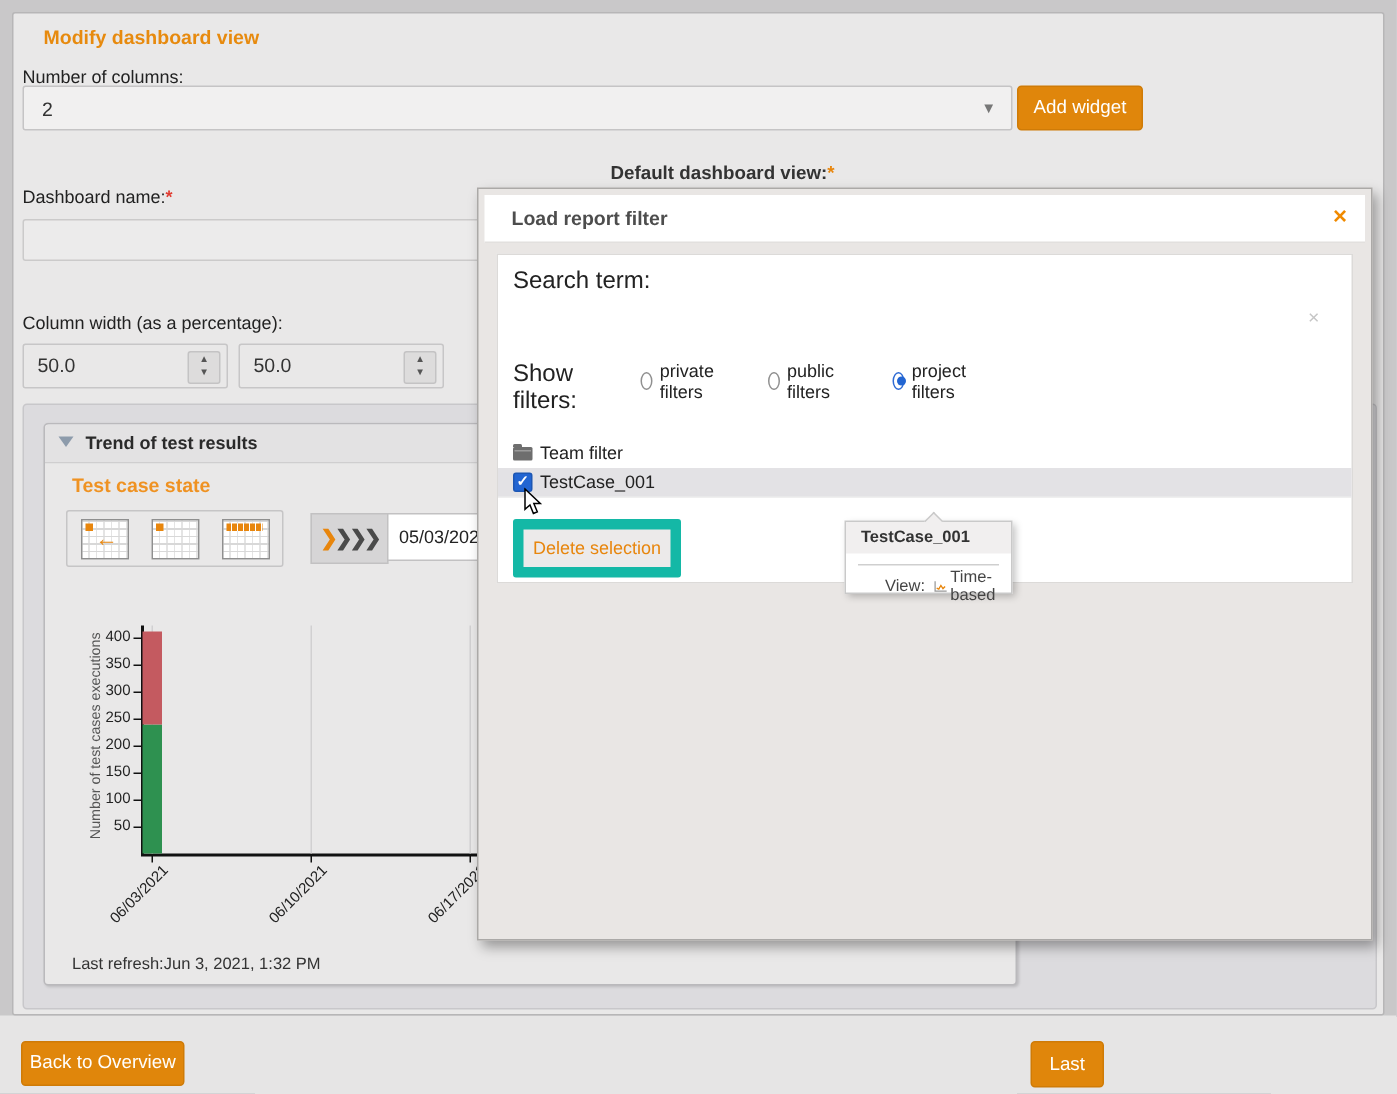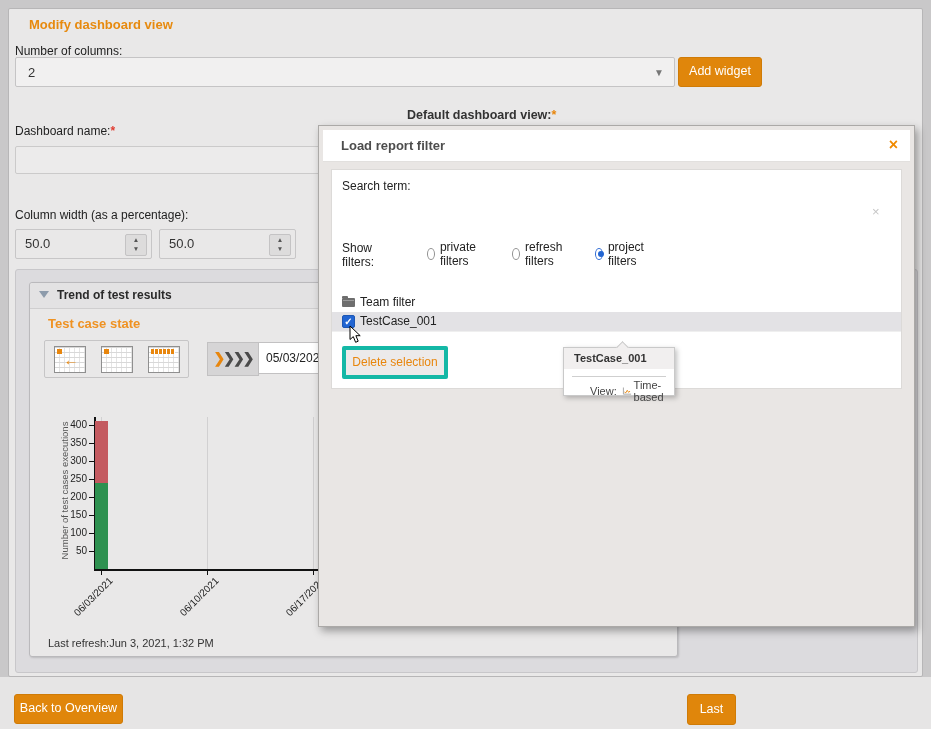--- a/index.html
+++ b/index.html
@@ -81,21 +81,21 @@
   .btn-back{left:14px;top:694px;width:107px;height:28px;line-height:27px;}
   .btn-save{left:687px;top:694px;width:47px;height:29px;line-height:28px;}
 
   
   .modal{position:absolute;left:318px;top:125px;width:595px;height:500px;background:#e9e6e4;
     border:1px solid #aba9a7;box-shadow:3px 4px 8px rgba(0,0,0,.35);z-index:50;}
   .modal-header{position:absolute;left:4px;top:4px;right:4px;height:31px;background:#fff;border-bottom:1px solid #e2e0de;}
   .modal-title{position:absolute;left:18px;top:8px;font-size:13px;font-weight:bold;color:#4d4d4d;}
   .modal-close{position:absolute;right:12px;top:6px;font-size:16px;font-weight:bold;color:#f08a00;cursor:pointer;}
   .modal-content{position:absolute;left:12px;top:43px;width:571px;height:220px;background:#fff;border:1px solid #dcdad8;box-sizing:border-box;}
-  .m-lbl{position:absolute;font-size:12px;color:#222;}
+  .m-lbl{position:absolute;font-size:16px;color:#222;}
   .search-input{position:absolute;left:10px;top:28px;width:551px;height:30px;border:1px solid #dcdcdc;
     box-sizing:border-box;font-size:13px;color:#333;padding:0 26px 0 9px;background:#fff;font-family:"Liberation Sans",sans-serif;}
   .search-input::placeholder{color:#ccc;}
   .search-clear{position:absolute;left:540px;top:34px;font-size:13px;color:#c6c6c6;cursor:pointer;}
 
   .radio-row{position:absolute;left:10px;top:70px;height:16px;font-size:12px;color:#222;}
   .radio-item{position:absolute;top:0;display:flex;align-items:center;cursor:pointer;}
   .radio-circle{width:12px;height:12px;border-radius:50%;border:1px solid #909090;background:#fff;
     margin-right:5px;box-sizing:border-box;position:relative;}
   .radio-circle.sel{border-color:#2f6bd4;}
@@ -107,21 +107,21 @@
   .tbl-h2{position:absolute;left:262px;top:2px;font-size:12px;font-weight:bold;color:#1a1a1a;}
   .tbl-row{position:absolute;left:0;width:569px;height:19px;border-bottom:1px solid #efefef;font-size:12px;color:#222;cursor:pointer;}
   .tbl-row.selected{background:#e3e2e5;}
   .row-name{position:absolute;left:28px;top:2px;}
   .folder-ic{position:absolute;left:10px;top:5px;width:13px;height:9px;background:#6e6e6e;border-radius:1px;}
   .folder-ic::before{content:"";position:absolute;left:0;top:-2px;width:6px;height:2px;background:#6e6e6e;border-radius:1px 1px 0 0;}
   .folder-ic::after{content:"";position:absolute;left:1px;top:2px;right:1px;height:1px;background:#9b9b9b;}
   .checkbox{position:absolute;left:10px;top:3px;width:13px;height:13px;background:#2265d2;border:1px solid #1d57b4;
     border-radius:2px;box-sizing:border-box;color:#fff;font-size:10px;line-height:11px;text-align:center;font-weight:bold;}
 
-  .btn-delete{position:absolute;left:10px;top:176px;width:98px;height:25px;background:#eceaea;border:4px solid #14b8a6;
+  .btn-delete{position:absolute;left:10px;top:176px;width:98px;height:25px;background:#eceaea;border:7px solid #14b8a6;
     border-radius:2px;color:#e8860d;font-size:12px;text-align:center;line-height:24px;cursor:pointer;}
 
   
   .tooltip{position:absolute;left:244px;top:221px;width:110px;height:47px;background:#fff;border:1px solid #c9c9c9;
     box-shadow:2px 2px 5px rgba(0,0,0,.25);z-index:60;}
   .tooltip-arrow{position:absolute;left:54px;top:-5px;width:8px;height:8px;background:#f1efef;
     border-left:1px solid #c9c9c9;border-top:1px solid #c9c9c9;transform:rotate(45deg);}
   .tooltip-head{position:absolute;left:0;top:0;right:0;height:21px;background:#f1efef;
     font-size:11px;font-weight:bold;color:#333;line-height:21px;padding-left:10px;}
   .tooltip-hr{position:absolute;left:8px;right:8px;top:28px;height:1px;background:#cfcfcf;}
@@ -238,21 +238,21 @@
       <div class="m-lbl" style="left:10px;top:9px;">Search term:</div>
       <span class="search-clear">×</span>
 
       <div class="radio-row">
         <span class="m-lbl" style="left:0;top:1px;">Show filters:</span>
         <span id="radios"><span class="radio-item" style="left: 85px;">
               <span class="radio-circle"></span>
               <span>private filters</span>
             </span><span class="radio-item" style="left: 170px;">
               <span class="radio-circle"></span>
-              <span>refresh filters</span>
+              <span>public filters</span>
             </span><span class="radio-item" style="left: 253px;">
               <span class="radio-circle sel"></span>
               <span>project filters</span>
             </span></span>
       </div>
 
       <div id="rows">
           <div class="tbl-row" style="top: 123px;">
             <span class="folder-ic"></span>
             <span class="row-name">Team filter</span>

